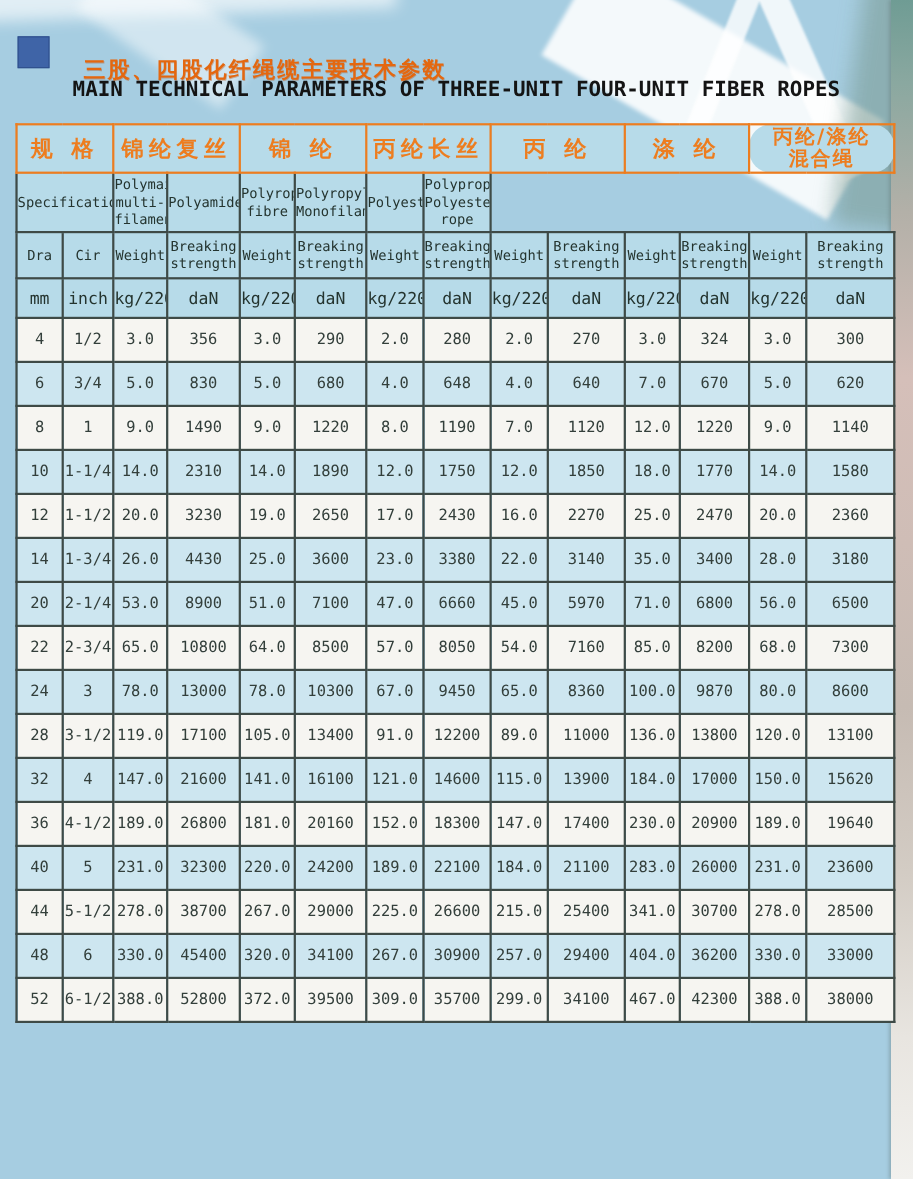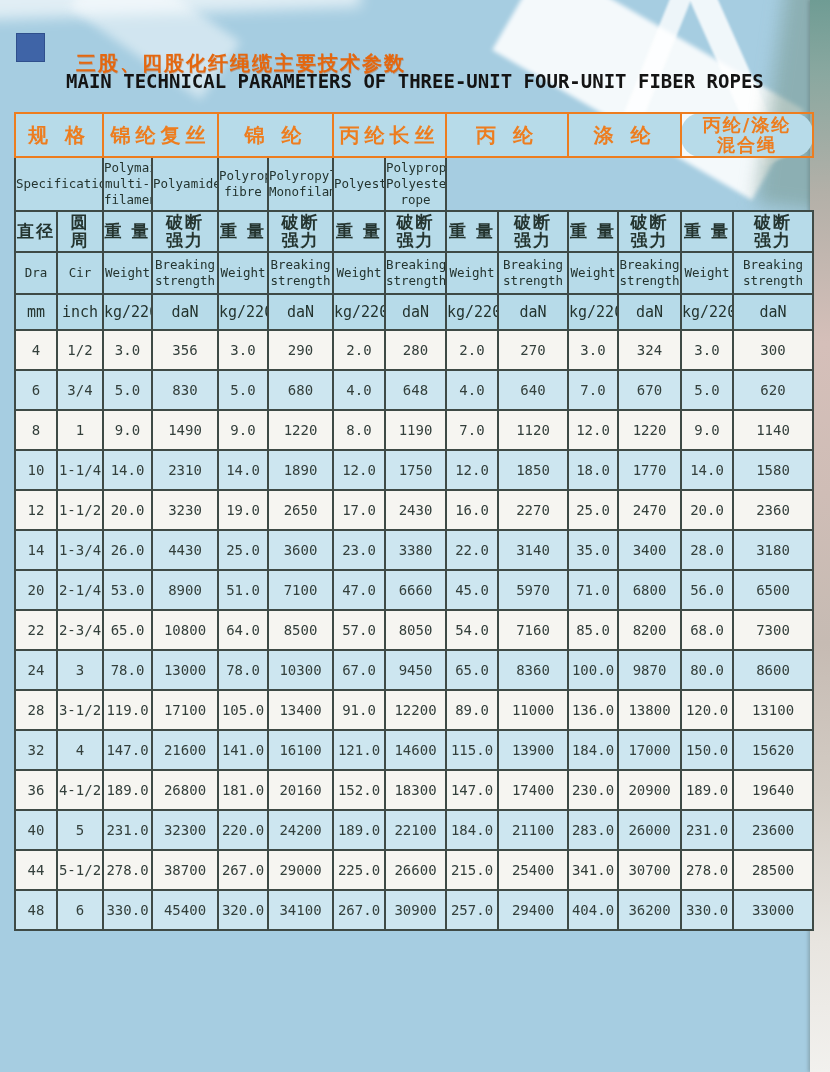--- a/index.html
+++ b/index.html
@@ -109,42 +109,20 @@
           <th>Polyamide</th>
           <th>Polyropylene
 fibre</th>
           <th>Polyropylene
 Monofilament</th>
           <th>Polyester</th>
           <th>Polypropylene/
 Polyester/Mixed
 rope</th>
         </tr>
-        <tr class="r3">
-          <th>直径</th>
-          <th>圆 周</th>
-          <th>重 量</th>
-          <th>破断
-强力</th>
-          <th>重 量</th>
-          <th>破断
-强力</th>
-          <th>重 量</th>
-          <th>破断
-强力</th>
-          <th>重 量</th>
-          <th>破断
-强力</th>
-          <th>重 量</th>
-          <th>破断
-强力</th>
-          <th>重 量</th>
-          <th>破断
-强力</th>
-        </tr>
         <tr class="r4">
           <th>Dra</th>
           <th>Cir</th>
           <th>Weight</th>
           <th>Breaking
 strength</th>
           <th>Weight</th>
           <th>Breaking
 strength</th>
           <th>Weight</th>
@@ -411,15 +389,31 @@
           <td>34100</td>
           <td>267.0</td>
           <td>30900</td>
           <td>257.0</td>
           <td>29400</td>
           <td>404.0</td>
           <td>36200</td>
           <td>330.0</td>
           <td>33000</td>
         </tr>
+        <tr class="">
+          <td>52</td>
+          <td>6-1/2</td>
+          <td>388.0</td>
+          <td>52800</td>
+          <td>372.0</td>
+          <td>39500</td>
+          <td>309.0</td>
+          <td>35700</td>
+          <td>299.0</td>
+          <td>34100</td>
+          <td>467.0</td>
+          <td>42300</td>
+          <td>388.0</td>
+          <td>38000</td>
+        </tr>
       </tbody>
   </table>
 </div>
 
 </body></html>

